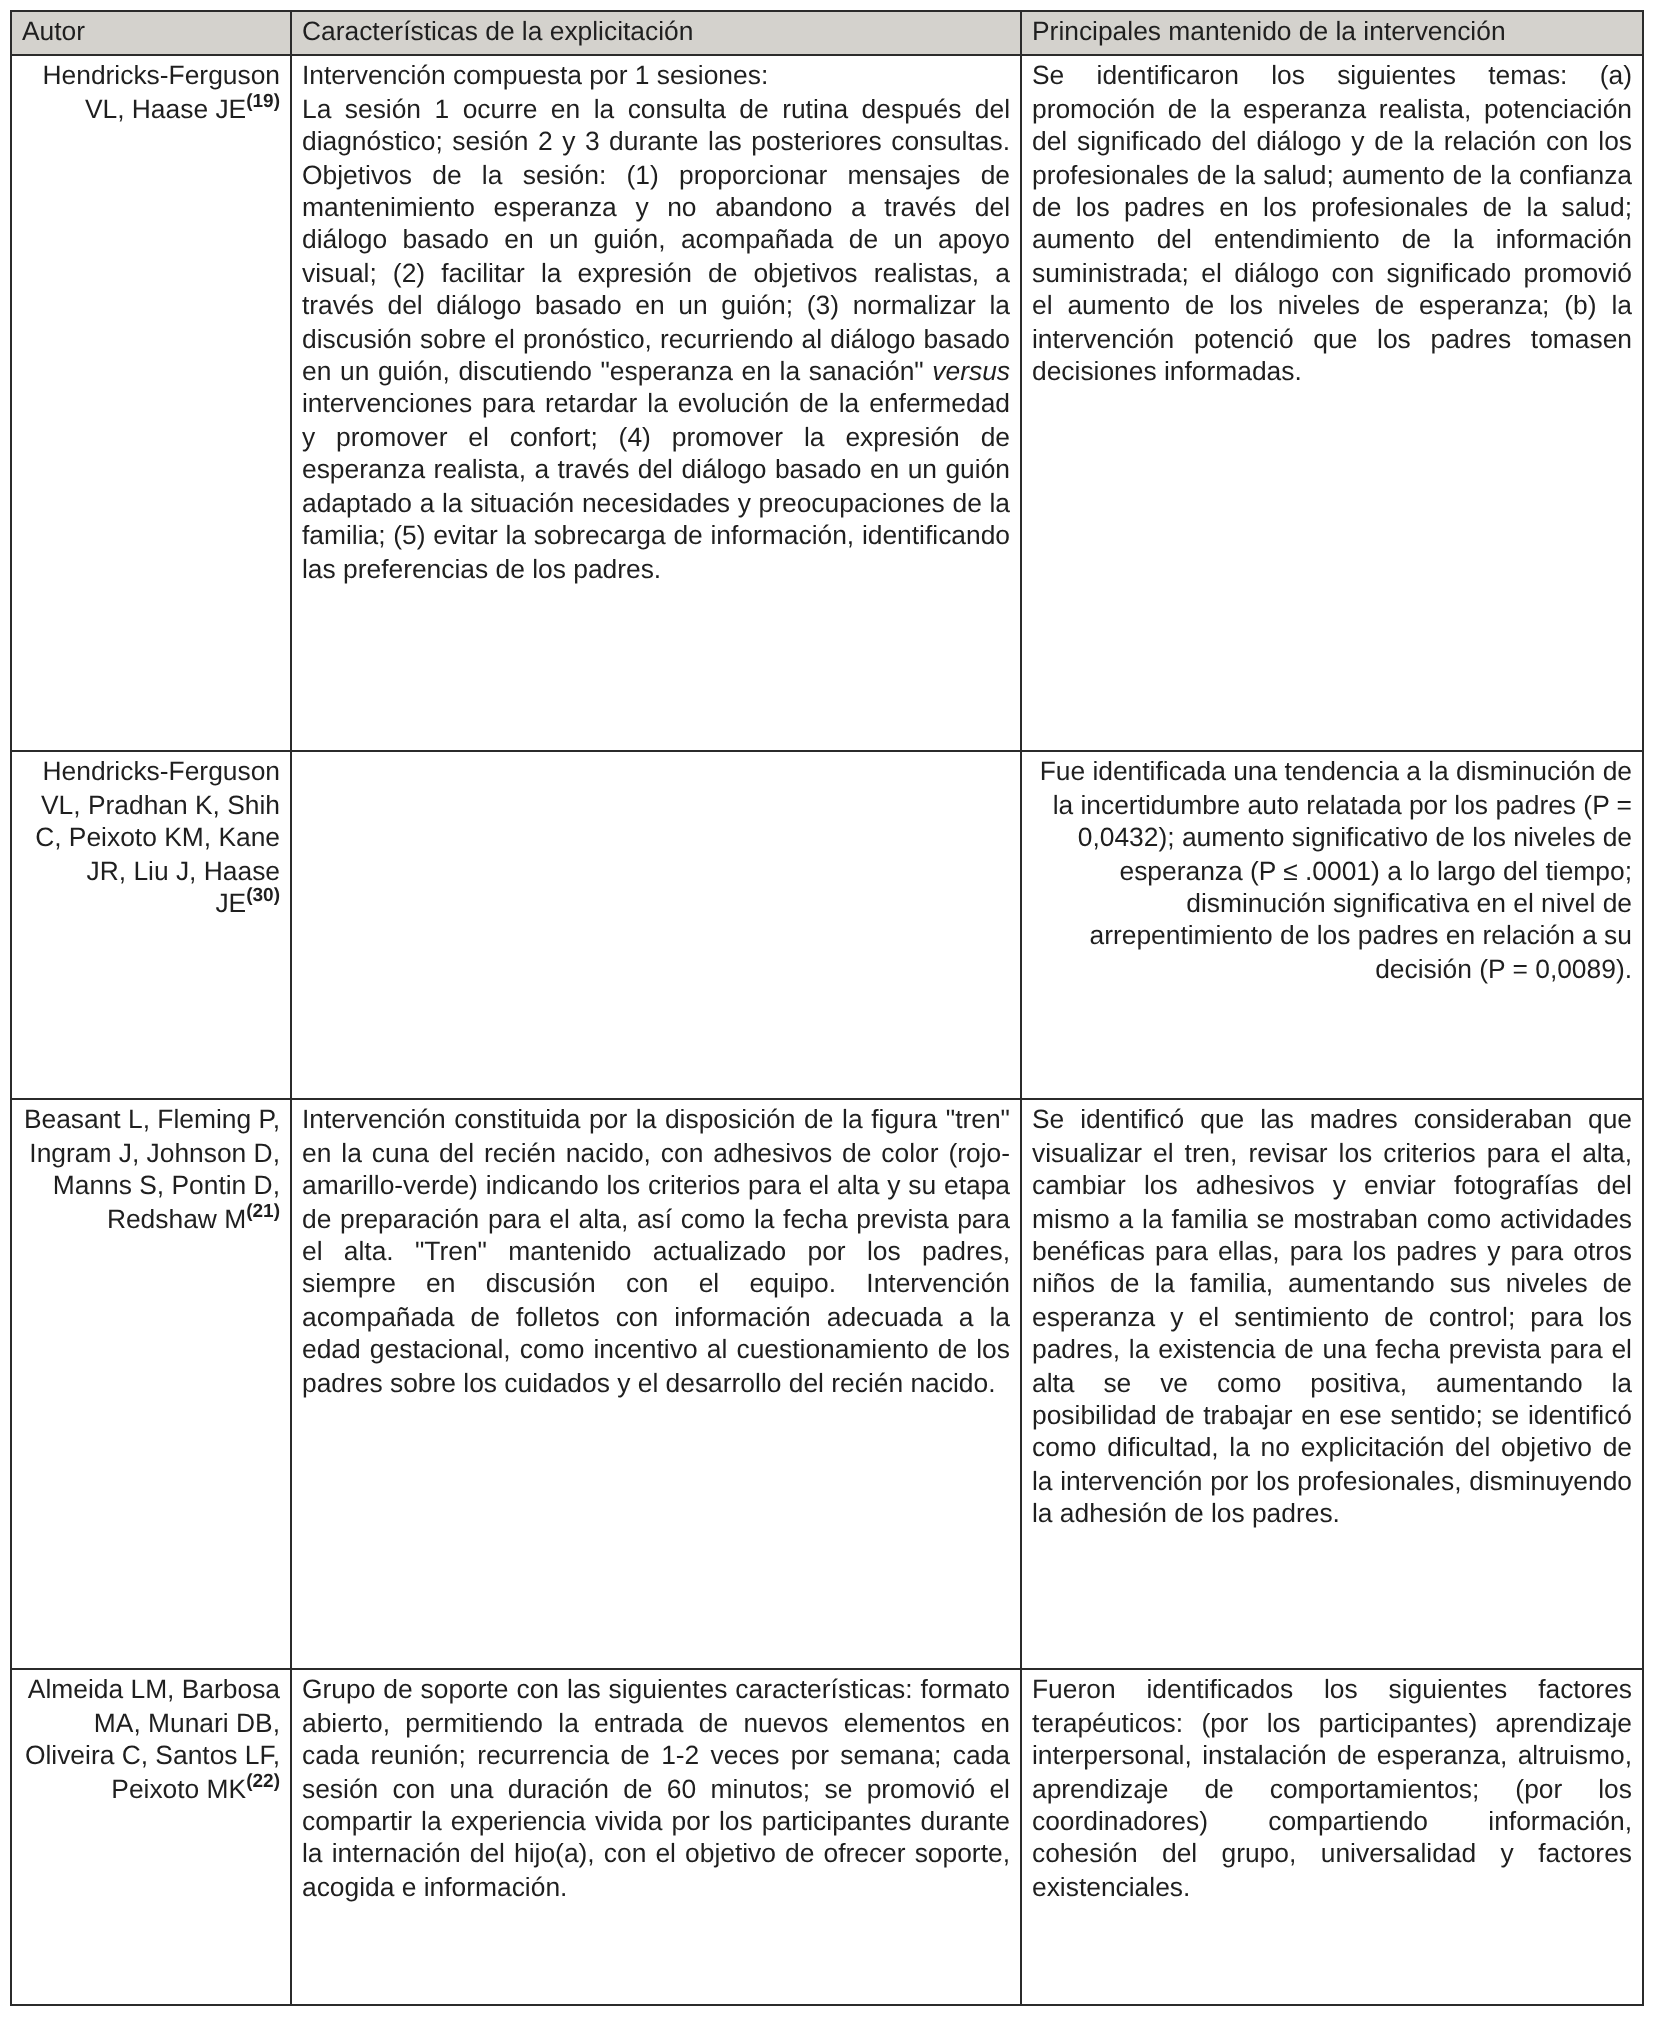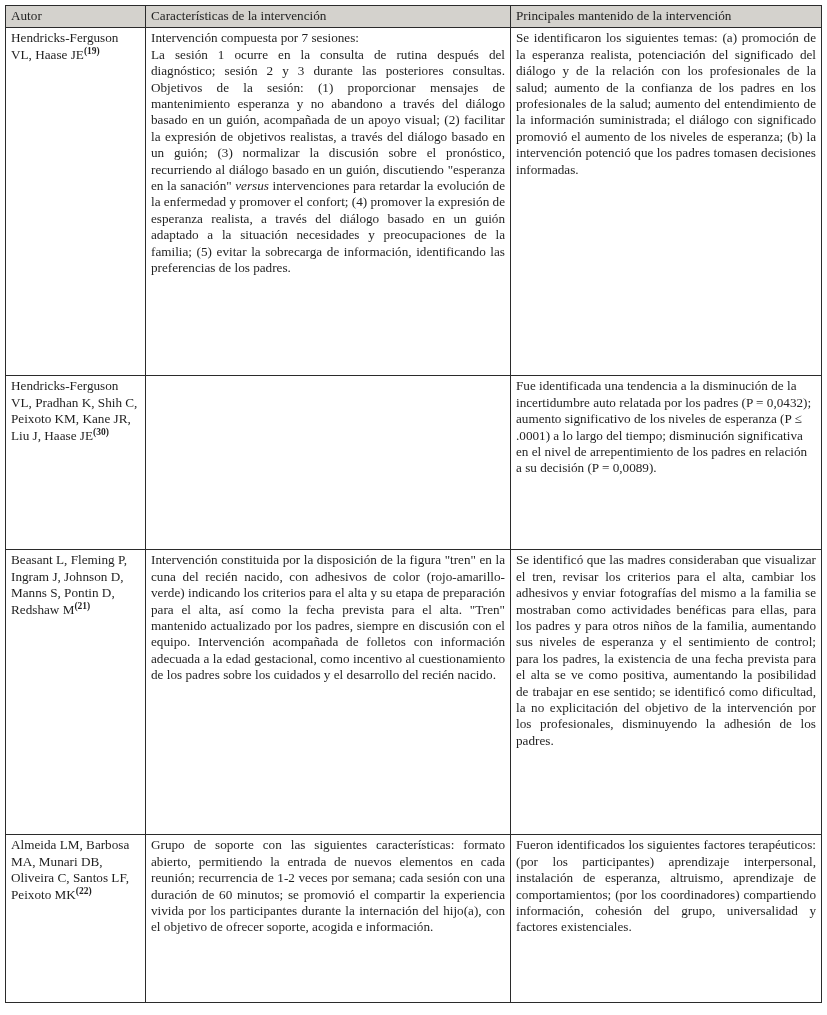--- a/index.html
+++ b/index.html
@@ -13,21 +13,20 @@
     height: 1015px;
     font-family: "Liberation Sans", sans-serif;
     color: #1a1a1a;
     overflow: hidden;
   }
 
   .table-wrap {
     width: 675px;
     height: 1015px;
     padding: 5px 6px 4px 5px;
-    font-family: Liberation Serif, serif;
   }
 
   table.data-table {
     width: 816px;
     border-collapse: collapse;
     table-layout: fixed;
     border: 1px solid #2b2b2b;
   }
 
   table.data-table td,
@@ -52,21 +51,21 @@
     text-align: left;
     height: 22px;
     padding-top: 2px;
     padding-bottom: 2px;
     white-space: nowrap;
     overflow: hidden;
   }
 
   
   .just  { text-align: justify; text-justify: inter-word; hyphens: none; }
-  .left  { text-align: left; }
+  .left  { text-align: right; }
 
   .just > p, .left > p { margin: 0; }
   .just > p:last-child { text-align: justify; }
 
   
   .just p { text-align: justify; }
   .just p::after {
     content: "";
     display: inline-block;
     width: 100%;
@@ -100,32 +99,32 @@
 <div class="table-wrap">
   <table class="data-table">
     <colgroup>
       <col class="c-author">
       <col class="c-charact">
       <col class="c-results">
     </colgroup>
     <thead>
       <tr>
         <th>Autor</th>
-        <th>Características de la intervención</th>
+        <th>Características de la explicitación</th>
         <th>Principales mantenido de la intervención</th>
       </tr>
     </thead>
     <tbody>
 
       <tr class="row-1">
         <td class="left author-cell">
           <span>Hendricks-Ferguson VL, Haase JE</span><sup>(19)</sup>
         </td>
         <td class="just">
-          <p class="nostretch">Intervención compuesta por 7 sesiones:</p>
+          <p class="nostretch">Intervención compuesta por 1 sesiones:</p>
           <p class="nostretch"><span>La sesión 1 ocurre en la consulta de rutina después del diagnóstico; sesión 2 y 3 durante las posteriores consultas. Objetivos de la sesión: (1) proporcionar mensajes de mantenimiento esperanza y no abandono a través del diálogo basado en un guión, acompañada de un apoyo visual; (2) facilitar la expresión de objetivos realistas, a través del diálogo basado en un guión; (3) normalizar la discusión sobre el pronóstico, recurriendo al diálogo basado en un guión, discutiendo "esperanza en la sanación" </span><span class="ital">versus</span><span> intervenciones para retardar la evolución de la enfermedad y promover el confort; (4) promover la expresión de esperanza realista, a través del diálogo basado en un guión adaptado a la situación necesidades y preocupaciones de la familia; (5) evitar la sobrecarga de información, identificando las preferencias de los padres.</span></p>
         </td>
         <td class="just">
           <p class="nostretch">Se identificaron los siguientes temas: (a) promoción de la esperanza realista, potenciación del significado del diálogo y de la relación con los profesionales de la salud; aumento de la confianza de los padres en los profesionales de la salud; aumento del entendimiento de la información suministrada; el diálogo con significado promovió el aumento de los niveles de esperanza; (b) la intervención potenció que los padres tomasen decisiones informadas.</p>
         </td>
       </tr>
 
       <tr class="row-1b">
         <td class="left author-cell author-cell-pad">
           <span>Hendricks-Ferguson VL, Pradhan K, Shih C, Peixoto KM, Kane JR, Liu J, Haase JE</span><sup>(30)</sup>

